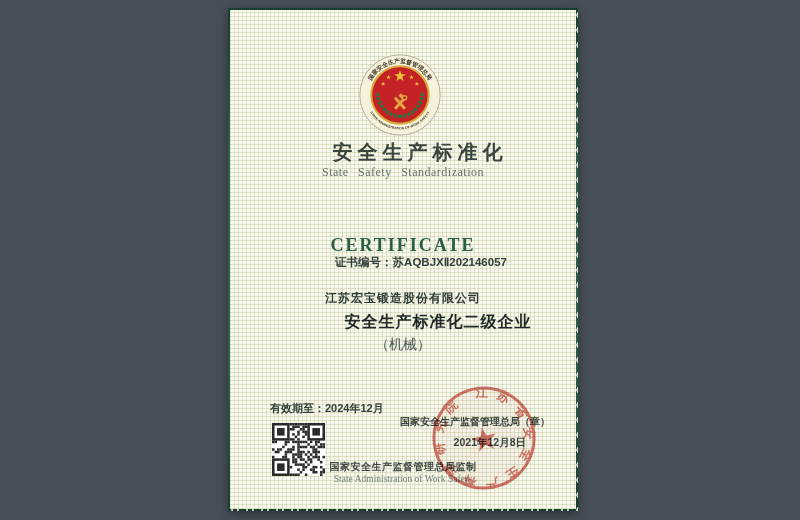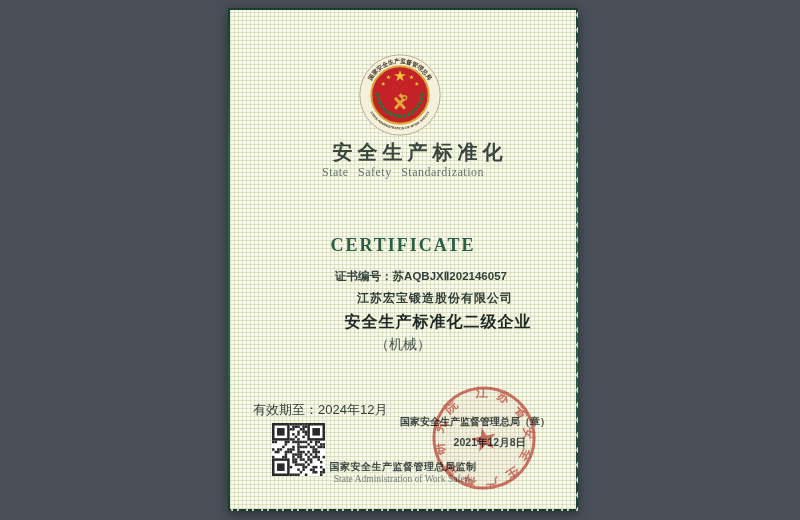--- a/index.html
+++ b/index.html
@@ -36,25 +36,25 @@
 
   .emblem        { position:absolute; left:131px; top:46px; width:82px; height:82px; }
   .title-cn      { top:131px; font-family:"Liberation Serif", serif; font-weight:bold;
                    font-size:20px; letter-spacing:5px; text-indent:5px; color:#39453d;padding-left:29px; }
   .title-en      { top:157px; font-family:"Liberation Serif", serif; font-size:12px;
                    word-spacing:6px; letter-spacing:.5px; color:#64746c; }
   .doc-title-cn  { top:175px; font-family:"Liberation Serif", serif; font-weight:bold;
                    font-size:46px; letter-spacing:38px; text-indent:38px; color:#252c27; }
   .doc-title-en  { top:227px; font-family:"Liberation Serif", serif; font-weight:bold;
                    font-size:18px; letter-spacing:2px; color:#2b5e47; }
-  .cert-no       { top:261px; font-size:11.5px; font-weight:600; color:#32403a;padding-left:36px; }
-  .company       { top:282px; font-size:12px; font-weight:600; color:#2e3b35; letter-spacing:1px;margin-left:32px; }
+  .cert-no       { top:247px; font-size:11.5px; font-weight:600; color:#32403a;padding-left:36px; }
+  .company       { top:282px; font-size:12px; font-weight:600; color:#2e3b35; letter-spacing:1px; }
   .award         { top:304px; font-size:16px; font-weight:bold; color:#1f2824; letter-spacing:1px;margin-left:35px; }
   .award-note    { top:328px; font-size:14px; color:#4a554e; }
-  .validity      { position:absolute; left:25px; top:393px; font-size:13px; font-weight:400; color:#343f39; }
+  .validity      { position:absolute; left:42px; top:393px; font-size:11px; font-weight:700; color:#343f39; }
   .issuer        { position:absolute; right:28px; top:407px; font-size:10px; font-weight:600; color:#3a453f; }
   .issue-date    { position:absolute; right:52px; top:428px; font-size:10.5px; font-weight:600; color:#3a453f;margin-left:47px; }
   .qr            { position:absolute; left:44px; top:415px; width:53px; height:53px; }
   .footer-cn     { top:452px; font-size:10px; font-weight:bold; color:#3f4a43; letter-spacing:.5px; }
   .footer-en     { top:466px; font-family:"Liberation Serif", serif; font-size:9.5px; color:#737e76; }
   .seal          { position:absolute; left:201px; top:375px; width:110px; height:110px;
                    opacity:.8; mix-blend-mode:multiply; transform:rotate(-12deg); }
 </style>
 </head>
 <body>

